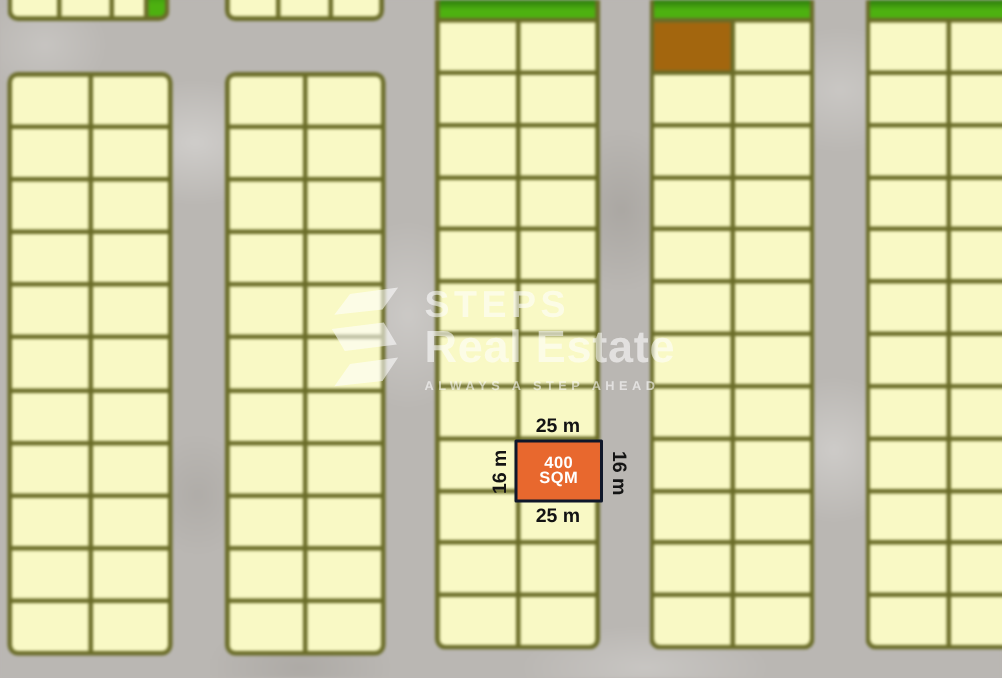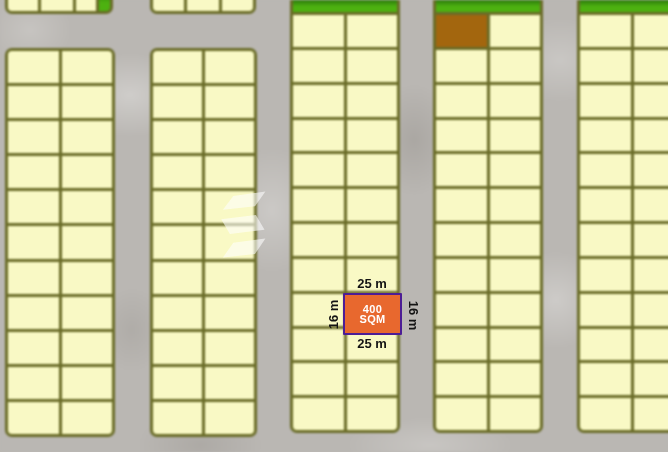--- a/index.html
+++ b/index.html
@@ -37,21 +37,21 @@
     position:absolute;left:216px;top:190px;display:flex;gap:15px;align-items:flex-start;
     color:#ffffff;opacity:.58;filter:blur(.4px);pointer-events:none;
   }
   .wm-logo svg{width:52px;height:76px;display:block;}
   .wm-title{font-size:25px;font-weight:bold;letter-spacing:3px;line-height:1.05;}
   .wm-sub{font-size:30px;font-weight:bold;letter-spacing:.5px;line-height:1.0;margin-top:1px;}
   .wm-tag{font-size:8.5px;font-weight:bold;letter-spacing:3px;margin-top:5px;white-space:nowrap;}
   
   .hl-plot{
     position:absolute;left:343px;top:293px;width:59px;height:42px;box-sizing:border-box;
-    background:#e8682e;border:2px solid #4c1d95;border-radius:1px;
+    background:#e8682e;border:2px solid #0f172a;border-radius:1px;
     display:flex;flex-direction:column;align-items:center;justify-content:center;
     color:#ffffff;font-weight:bold;font-size:11px;line-height:10px;letter-spacing:.3px;
   }
   .dim{
     position:absolute;color:#141414;font-weight:bold;font-size:13px;
     width:60px;text-align:center;white-space:nowrap;
   }
   .dim-top{left:342px;top:276px;}
   .dim-bottom{left:342px;top:336px;}
   .dim-left{left:303px;top:307px;transform:rotate(-90deg);}
@@ -208,20 +208,25 @@
   </div>
 
   <div class="wm">
     <div class="wm-logo">
       <svg viewBox="0 0 60 84" xmlns="http://www.w3.org/2000/svg" fill="#ffffff">
         <path d="M57 0 L20 5 L8 21 L45 17 Z"></path>
         <path d="M46 27 L6 32 L16 49 L56 44 Z"></path>
         <path d="M57 54 L20 59 L8 76 L45 72 Z"></path>
       </svg>
     </div>
+    <div class="wm-text">
+      <div class="wm-title">STEPS</div>
+      <div class="wm-sub">Real Estate</div>
+      <div class="wm-tag">ALWAYS A STEP AHEAD</div>
+    </div>
   </div>
 
   <div class="dim dim-top">25 m</div>
   <div class="hl-plot">
     <div>400</div>
     <div>SQM</div>
   </div>
   <div class="dim dim-bottom">25 m</div>
   <div class="dim dim-left">16 m</div>
   <div class="dim dim-right">16 m</div>

